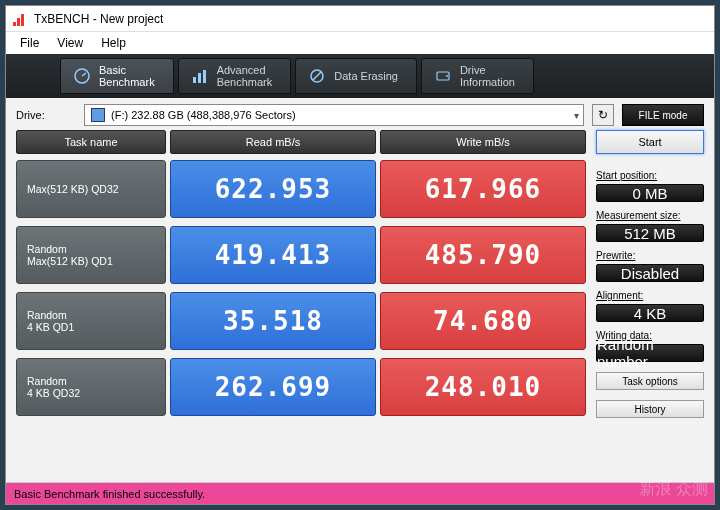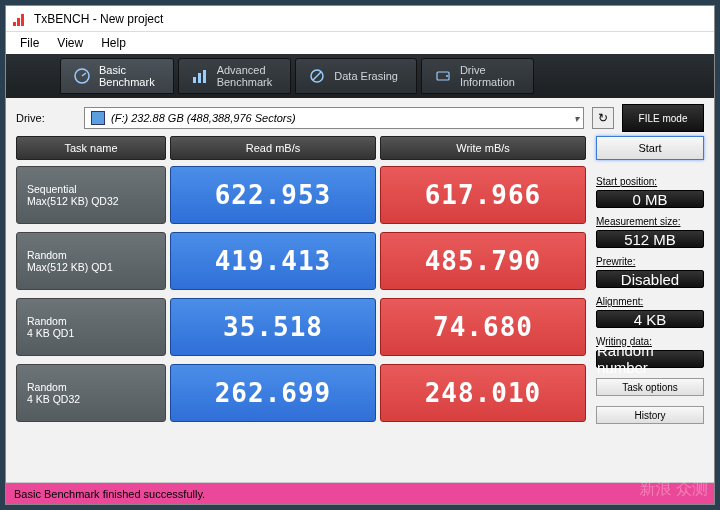--- a/index.html
+++ b/index.html
@@ -10,24 +10,24 @@
   .menubar { height: 22px; display: flex; align-items: center; padding: 0 6px; font-size: 12px; gap: 2px; }
   .menubar span { padding: 2px 8px; cursor: default; }
   .tabbar { height: 44px; background: linear-gradient(#2a2f33,#1c2023); display: flex; align-items: stretch; padding: 4px 6px; gap: 4px; }
   .tab { flex: 0 0 auto; display: flex; align-items: center; gap: 8px; padding: 0 18px 0 12px; color: #cfd5da; font-size: 11px; border-radius: 3px 3px 0 0; background: linear-gradient(#3a4045,#2b3034); border: 1px solid #111; cursor: default; }
   .tab.active { background: linear-gradient(#4b535a,#3a4045); color: #fff; margin-left: 48px; }
   .tab .tab-icon { width: 18px; height: 18px; display: flex; align-items: center; justify-content: center; }
   .tab .tab-label { line-height: 1.1; }
   .content { flex: 1; background: #f2f2f2; display: flex; flex-direction: column; }
   .drive-row { display: flex; align-items: center; padding: 6px 10px 4px 10px; gap: 8px; font-size: 11px; }
   .drive-label { width: 60px; }
-  .drive-select { flex: 1; height: 22px; border: 1px solid #888; background: #fff; display: flex; align-items: center; padding: 0 6px; font-size: 11px; position: relative; font-style: italic; }
+  .drive-select { flex: 1; height: 22px; border: 1px solid #888; background: #fff; display: flex; align-items: center; padding: 0 6px; font-size: 11px; position: relative; }
   .drive-select .chev { position: absolute; right: 4px; font-size: 10px; color: #555; }
   .refresh-btn { width: 22px; height: 22px; border: 1px solid #888; background: #eee; display: flex; align-items: center; justify-content: center; font-size: 12px; }
-  .filemode-btn { width: 82px; height: 28px; background: linear-gradient(#333,#111); color: #fff; font-size: 10px; display:flex; align-items:center; justify-content:center; border:1px solid #000; }
+  .filemode-btn { width: 82px; height: 22px; background: linear-gradient(#333,#111); color: #fff; font-size: 10px; display:flex; align-items:center; justify-content:center; border:1px solid #000; }
   .main-area { flex: 1; display: flex; padding: 0 10px 6px 10px; gap: 10px; }
   .left-panel { flex: 1; display: flex; flex-direction: column; }
   .header-row { display: flex; height: 24px; gap: 4px; margin-bottom: 6px; }
   .header-cell { background: linear-gradient(#555,#333); color: #fff; font-size: 11px; display:flex; align-items:center; justify-content:center; border:1px solid #222; border-radius:2px;}
   .header-cell.taskname { flex: 0 0 150px; }
   .header-cell.read { flex: 1; }
   .header-cell.write { flex: 1; }
   .bench-row { display: flex; height: 58px; gap: 4px; margin-bottom: 8px; }
   .task-cell { flex: 0 0 150px; background: linear-gradient(#6d7478,#555c60); color: #fff; font-size: 10.5px; display:flex; flex-direction:column; justify-content:center; padding: 0 10px; border:1px solid #444; border-radius:3px; font-family: Consolas, monospace; }
   .read-cell { flex: 1; background: linear-gradient(#4a8ee8,#2f6fd8); color: #fff; font-size: 26px; font-weight: bold; display:flex; align-items:center; justify-content:center; border:1px solid #1a4a9a; border-radius:3px; font-family: Consolas, monospace; letter-spacing: 1px; }
@@ -119,21 +119,20 @@
     <div class="main-area">
       <div class="left-panel">
         <div class="header-row">
           <div class="header-cell taskname">Task name</div>
           <div class="header-cell read">Read mB/s</div>
           <div class="header-cell write">Write mB/s</div>
         </div>
 
         <div class="bench-row">
           <div class="task-cell">
-              <span>Sequential</span>
               <span>Max(512 KB) QD32</span>
             </div>
           <div class="read-cell">622.953</div>
           <div class="write-cell">617.966</div>
         </div>
         <div class="bench-row">
           <div class="task-cell">
               <span>Random</span>
               <span>Max(512 KB) QD1</span>
             </div>

